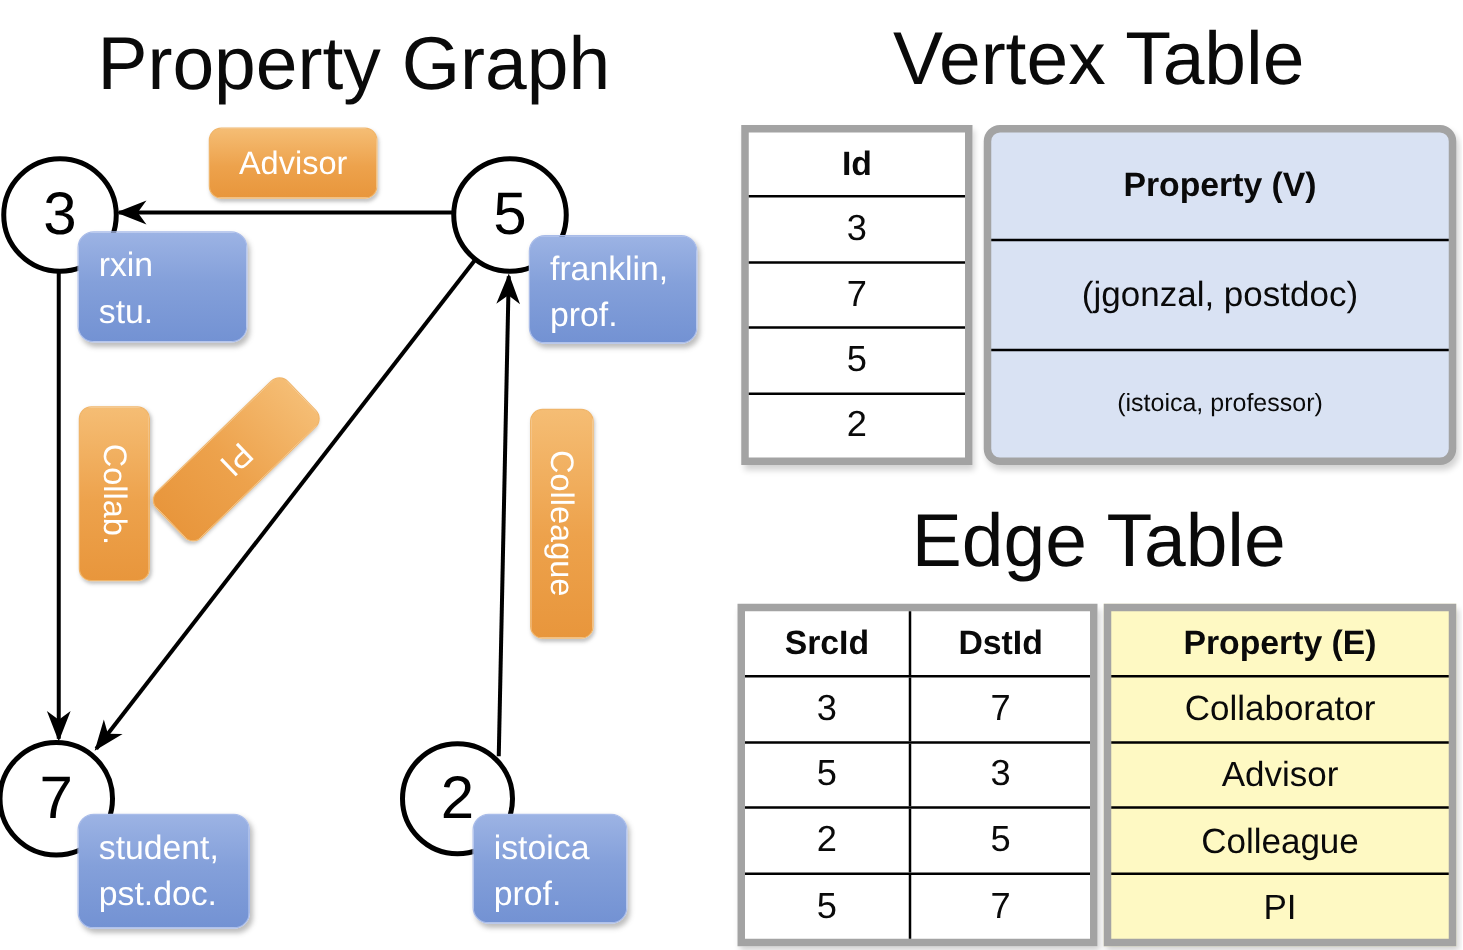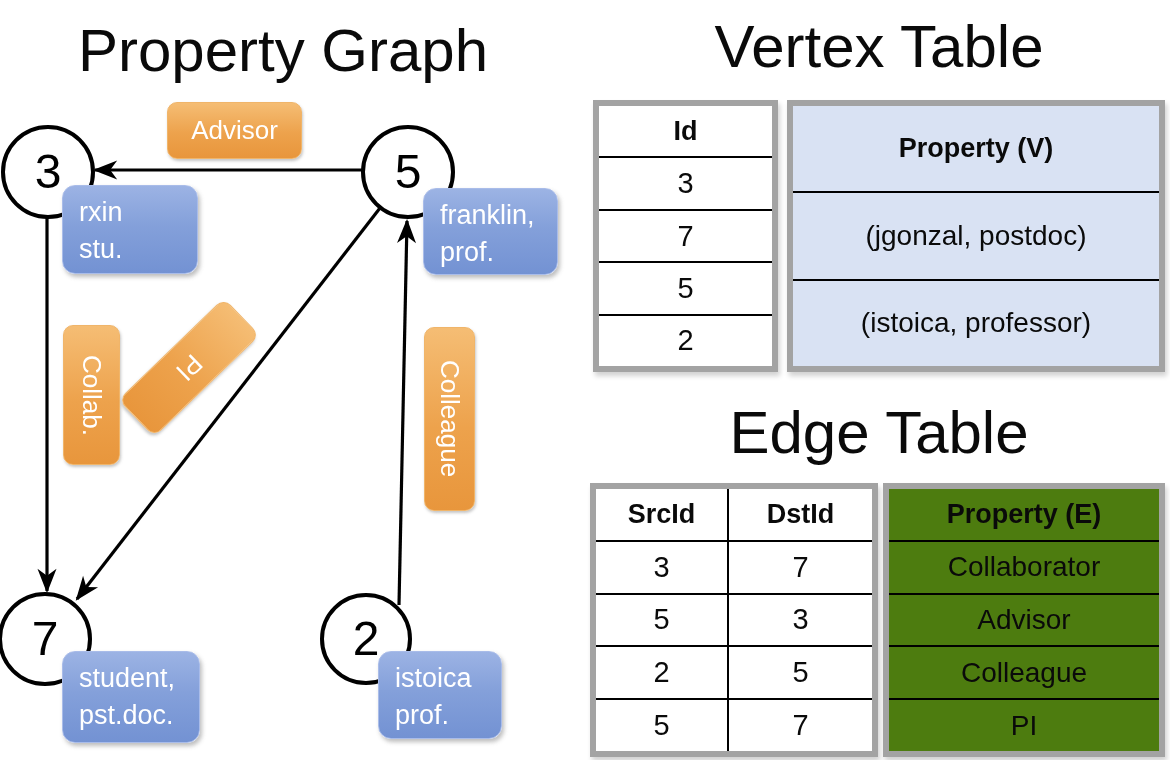--- a/index.html
+++ b/index.html
@@ -47,22 +47,22 @@
     box-shadow:2px 4px 5px rgba(0,0,0,.18);
   }
   .trow{flex:1;display:flex;border-bottom:2.5px solid #000;}
   .trow:last-child{border-bottom:none;}
   .tcell{
     flex:1;display:flex;align-items:center;justify-content:center;
     font-size:29px;color:#0a0a0a;
   }
   .tcell.hdr{font-size:27px;font-weight:bold;}
   .tcell.bdr{border-right:2.5px solid #000;}
-  .fill-blue{background:#d9e2f3;}
-  .fill-tan{background:#4d7c0f;}
+  .fill-blue{background:#d9e2f3;border-radius:13px;}
+  .fill-tan{background:#fef9c3;}
 </style>
 </head>
 <body>
 
 <div class="canvas">
 
   <div class="big-title" id="graph-title">Property Graph</div>
   <div class="big-title" id="vertex-title">Vertex Table</div>
   <div class="big-title" id="edge-title">Edge Table</div>
 
@@ -129,21 +129,21 @@
       </div>
   </div>
   <div class="tbl fill-blue" style="left:787px;top:100px;width:378px;height:272px;">
     <div class="trow">
         <div class="tcell hdr">Property (V)</div>
       </div>
     <div class="trow">
         <div class="tcell" style="font-size:28px;">(jgonzal, postdoc)</div>
       </div>
     <div class="trow">
-        <div class="tcell" style="font-size:28px;">(istoica, professor)</div>
+        <div class="tcell" style="font-size:20px;">(istoica, professor)</div>
       </div>
   </div>
 
   <div class="tbl" style="left:590px;top:483px;width:288px;height:274px;">
     <div class="trow">
       <div class="tcell hdr bdr" style="flex:0 0 131px;">SrcId</div>
       <div class="tcell hdr">DstId</div>
     </div>
     <div class="trow">
       <div class="tcell bdr" style="flex:0 0 131px;">3</div>

